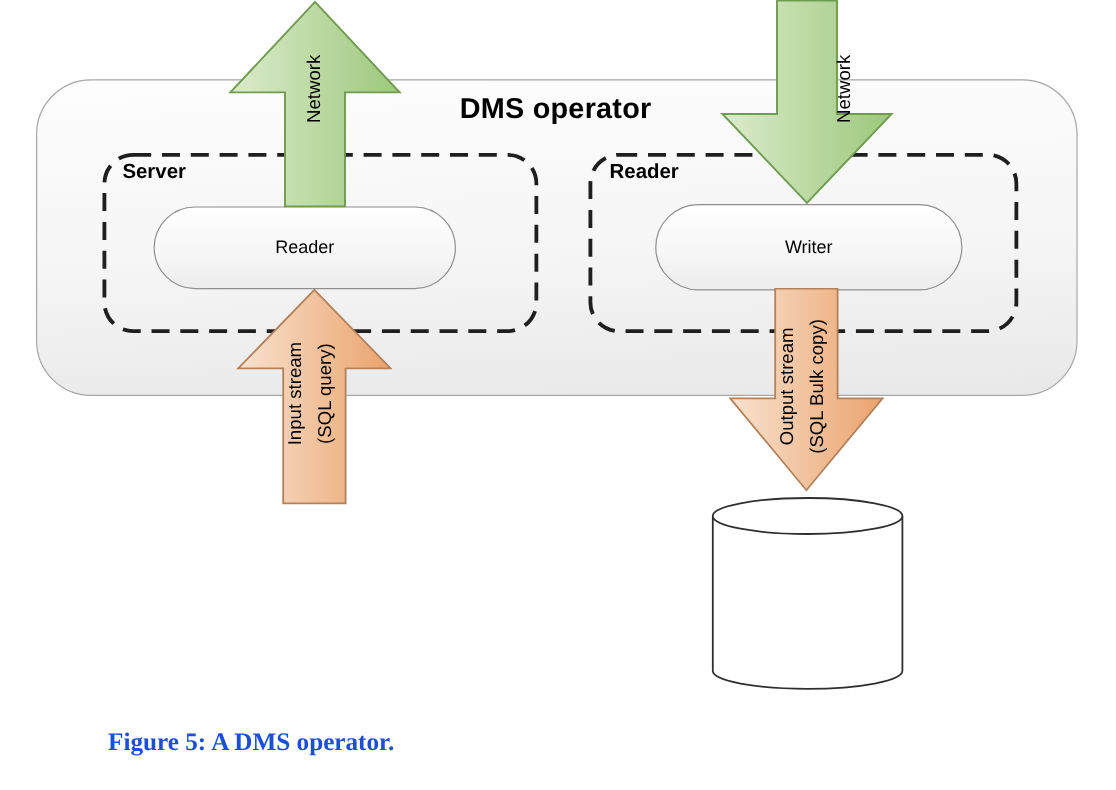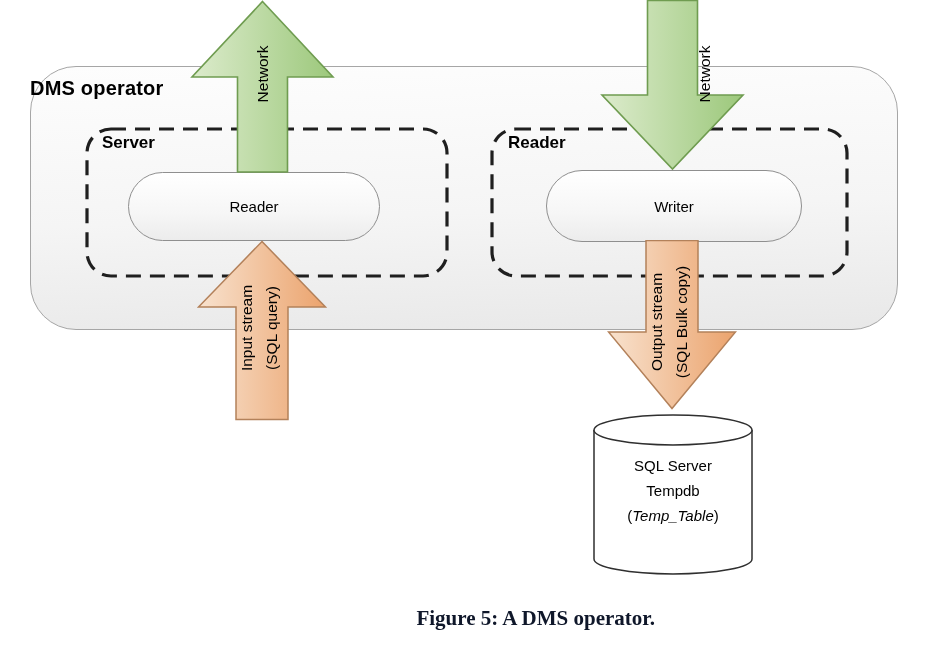--- a/index.html
+++ b/index.html
@@ -8,44 +8,44 @@
     font-family:"Liberation Sans", sans-serif;color:#000;
   }
   .abs{position:absolute;}
   svg.abs{display:block;}
   .dms-box{
     position:absolute;left:30px;top:66px;width:866px;height:262px;
     border:1.5px solid #a6a6a6;border-radius:46px;
     background:linear-gradient(178deg,#fdfdfd 0%,#f5f5f5 55%,#e8e8e8 100%);
   }
   .dms-title{
-    position:absolute;left:30px;top:77px;width:866px;
-    font-size:20px;font-weight:bold;letter-spacing:.2px;
+    position:absolute;left:30px;top:77px;width:866px;text-align:center;
+    font-size:24px;font-weight:bold;letter-spacing:.2px;
   }
   .group-label{
     position:absolute;font-size:17px;font-weight:bold;
   }
   .pill{
     position:absolute;border:1.4px solid #8f8f8f;border-radius:36px;
     background:linear-gradient(180deg,#ffffff 0%,#f6f6f6 60%,#ececec 100%);
     display:flex;align-items:center;justify-content:center;
     font-size:15px;
   }
   .vlabel{
     position:absolute;transform:translate(-50%,-50%) rotate(-90deg);
     white-space:nowrap;text-align:center;font-size:15.5px;line-height:25px;color:#000;
   }
   .db-text{
     position:absolute;left:592px;top:453px;width:162px;text-align:center;
     font-size:15px;line-height:25px;
   }
   .db-text i{font-style:italic;}
   .caption{
-    position:absolute;left:90px;top:606px;width:565px;text-align:right;
-    font-family:"Liberation Serif", serif;font-weight:bold;font-size:21px;color:#0f172a;
+    position:absolute;left:90px;top:606px;width:565px;text-align:left;
+    font-family:"Liberation Serif", serif;font-weight:bold;font-size:21px;color:#1d4ed8;
   }
 </style>
 </head>
 <body>
 
 <div class="stage">
 
   <svg class="abs" width="0" height="0">
     <defs>
       <linearGradient id="gradGreen" x1="0" y1="0" x2="1" y2="0">
@@ -102,21 +102,16 @@
   </svg>
   <div class="vlabel" style="left:669px;top:322px;">
     <div>Output stream</div>
     <div>(SQL Bulk copy)</div>
   </div>
 
   <svg class="abs" style="left:590px;top:412px;" width="166" height="166" viewBox="0 0 166 166">
     <path d="M 4 18 L 4 147 A 79 15 0 0 0 162 147 L 162 18" stroke-width="1.5" fill="#ffffff" stroke="#2f2f2f"></path>
     <ellipse cx="83" cy="18" rx="79" ry="15" fill="#ffffff" stroke-width="1.5" stroke="#2f2f2f"></ellipse>
   </svg>
-  <div class="db-text">
-    <div>SQL Server</div>
-    <div>Tempdb</div>
-    <div><span>(</span><i>Temp_Table</i><span>)</span></div>
-  </div>
 
   <div class="caption">Figure 5: A DMS operator.</div>
 
 </div>
 
 </body></html>

